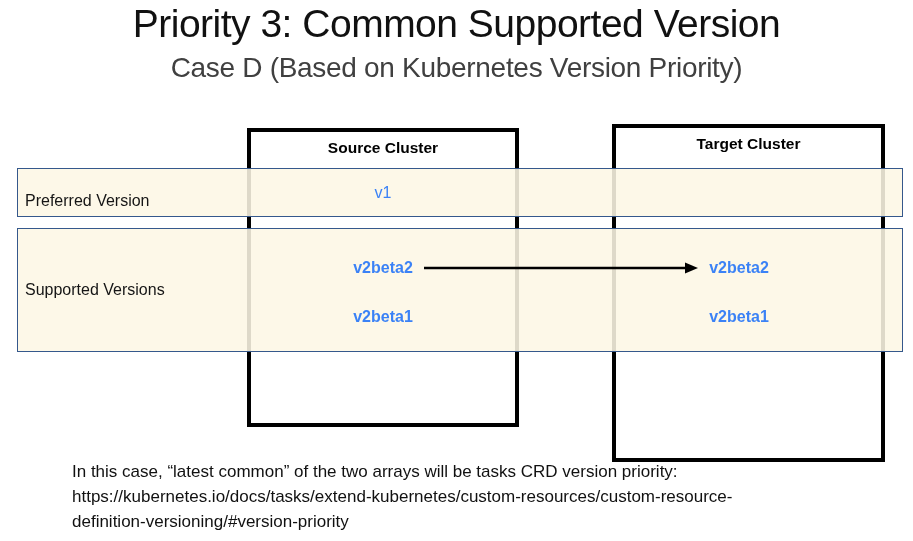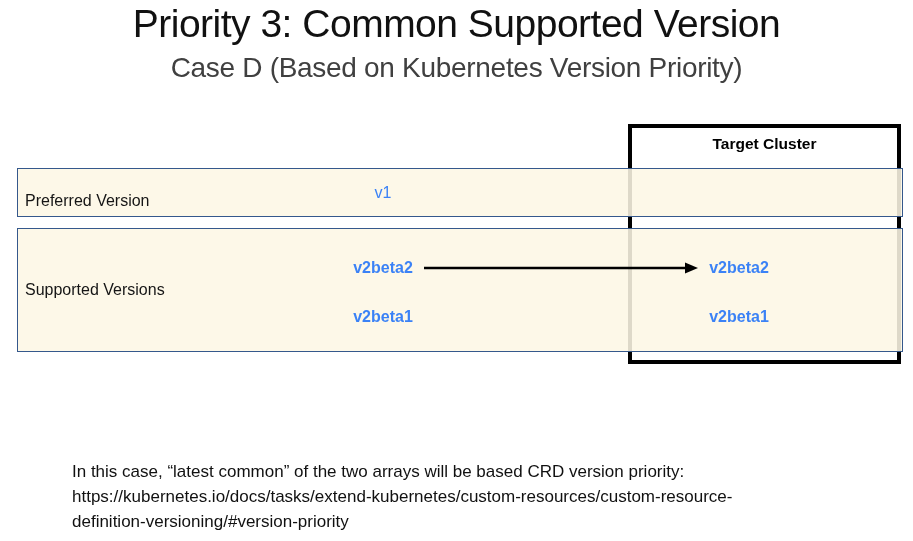--- a/index.html
+++ b/index.html
@@ -39,21 +39,21 @@
     letter-spacing: -0.3px;
     color: #404040;
   }
   .cluster-box {
     position: absolute;
     border: 4px solid var(--box-border);
     background: transparent;
     z-index: 1;
   }
   .cluster-box.source { left: 247px; top: 128px; width: 272px; height: 299px; }
-  .cluster-box.target { left: 628px; top: 124px; width: 273px; height: 240px; }
+  .cluster-box.target { left: 612px; top: 124px; width: 273px; height: 338px; }
   .cluster-label {
     position: absolute;
     top: 7px; left: 0;
     width: 100%;
     text-align: center;
     font-size: 15.5px;
     font-weight: 700;
     color: #000;
   }
   .band {
@@ -106,20 +106,23 @@
   }
 </style>
 </head>
 <body>
 
 <div class="slide">
 
   <h1 class="title">Priority 3: Common Supported Version</h1>
   <h2 class="subtitle">Case D (Based on Kubernetes Version Priority)</h2>
 
+  <div class="cluster-box source">
+    <div class="cluster-label">Source Cluster</div>
+  </div>
 
   <div class="cluster-box target">
     <div class="cluster-label">Target Cluster</div>
   </div>
 
   <div class="band preferred"></div>
   <div class="band supported"></div>
 
   <div class="row-label preferred">Preferred Version</div>
   <div class="row-label supported">Supported Versions</div>
@@ -131,18 +134,18 @@
 
   <div class="cell bold line1 tgt">v2beta2</div>
   <div class="cell bold line2 tgt">v2beta1</div>
 
   <svg class="arrow-svg" width="282" height="18" aria-hidden="true">
     <line x1="5" y1="9" x2="266" y2="9" stroke="#000" stroke-width="2.4"></line>
     <polygon points="266,3.5 279,9 266,14.5" fill="#000"></polygon>
   </svg>
 
   <div class="footer">
-    <div>In this case, “latest common” of the two arrays will be based CRD version priority:</div>
+    <div>In this case, “latest common” of the two arrays will be tasks CRD version priority:</div>
     <div>https://kubernetes.io/docs/tasks/extend-kubernetes/custom-resources/custom-resource-</div>
     <div>definition-versioning/#version-priority</div>
   </div>
 
 </div>
 
 </body></html>

